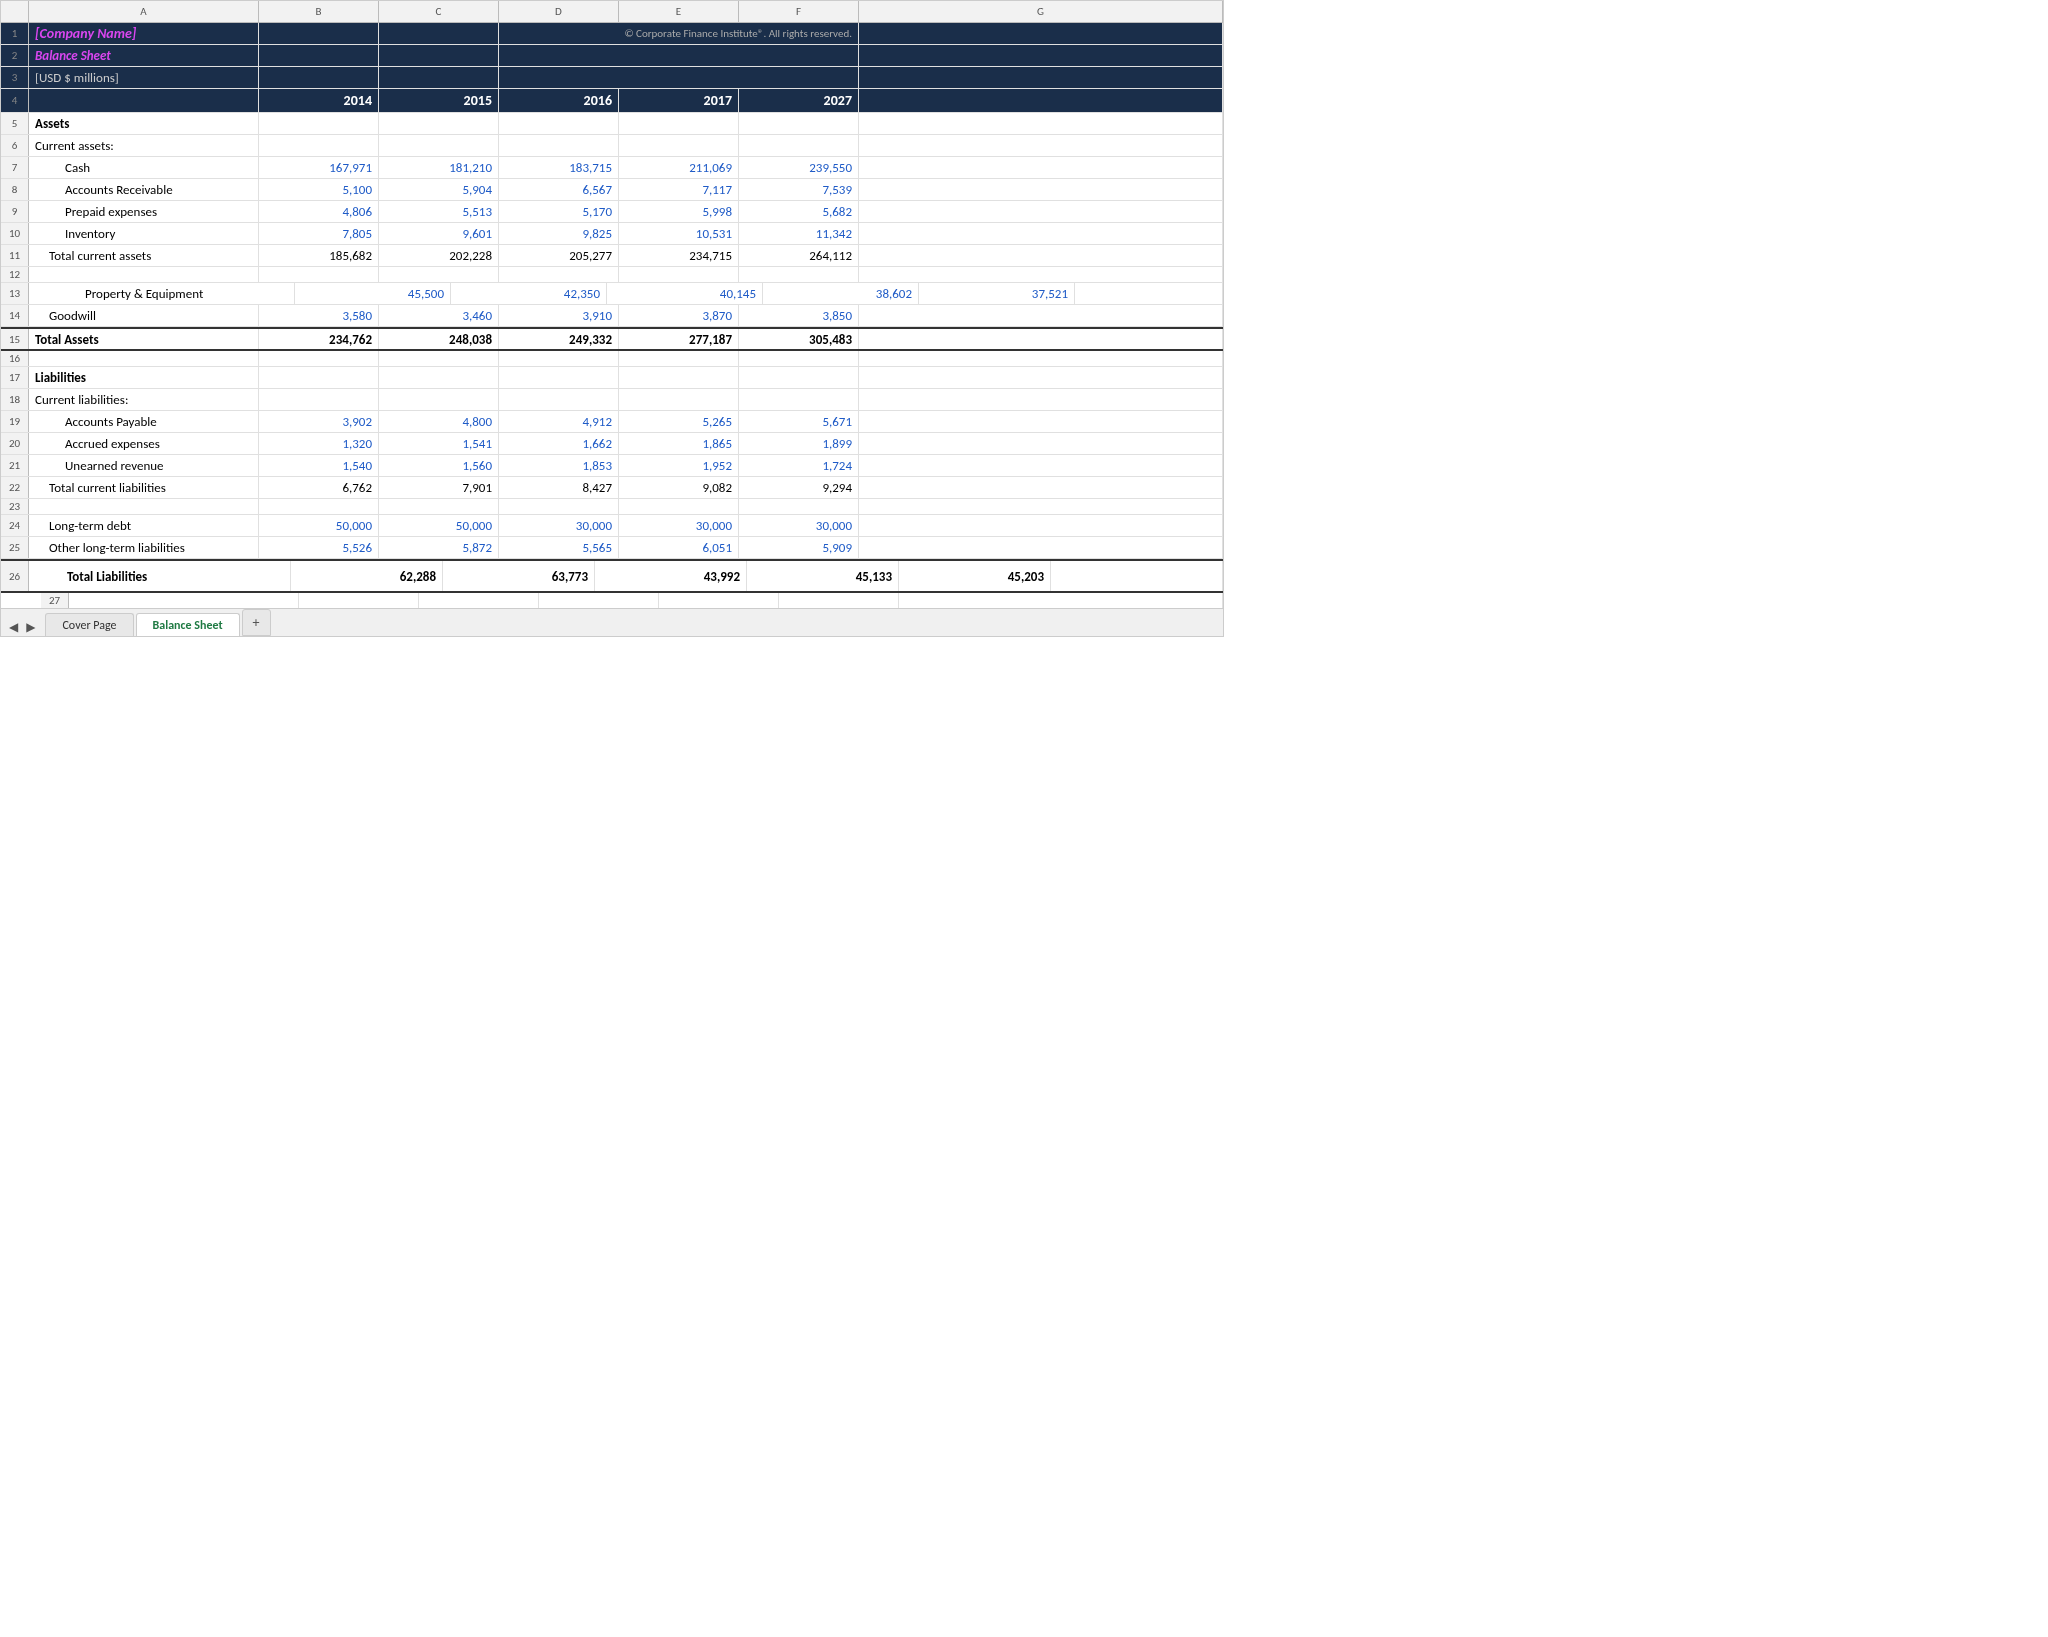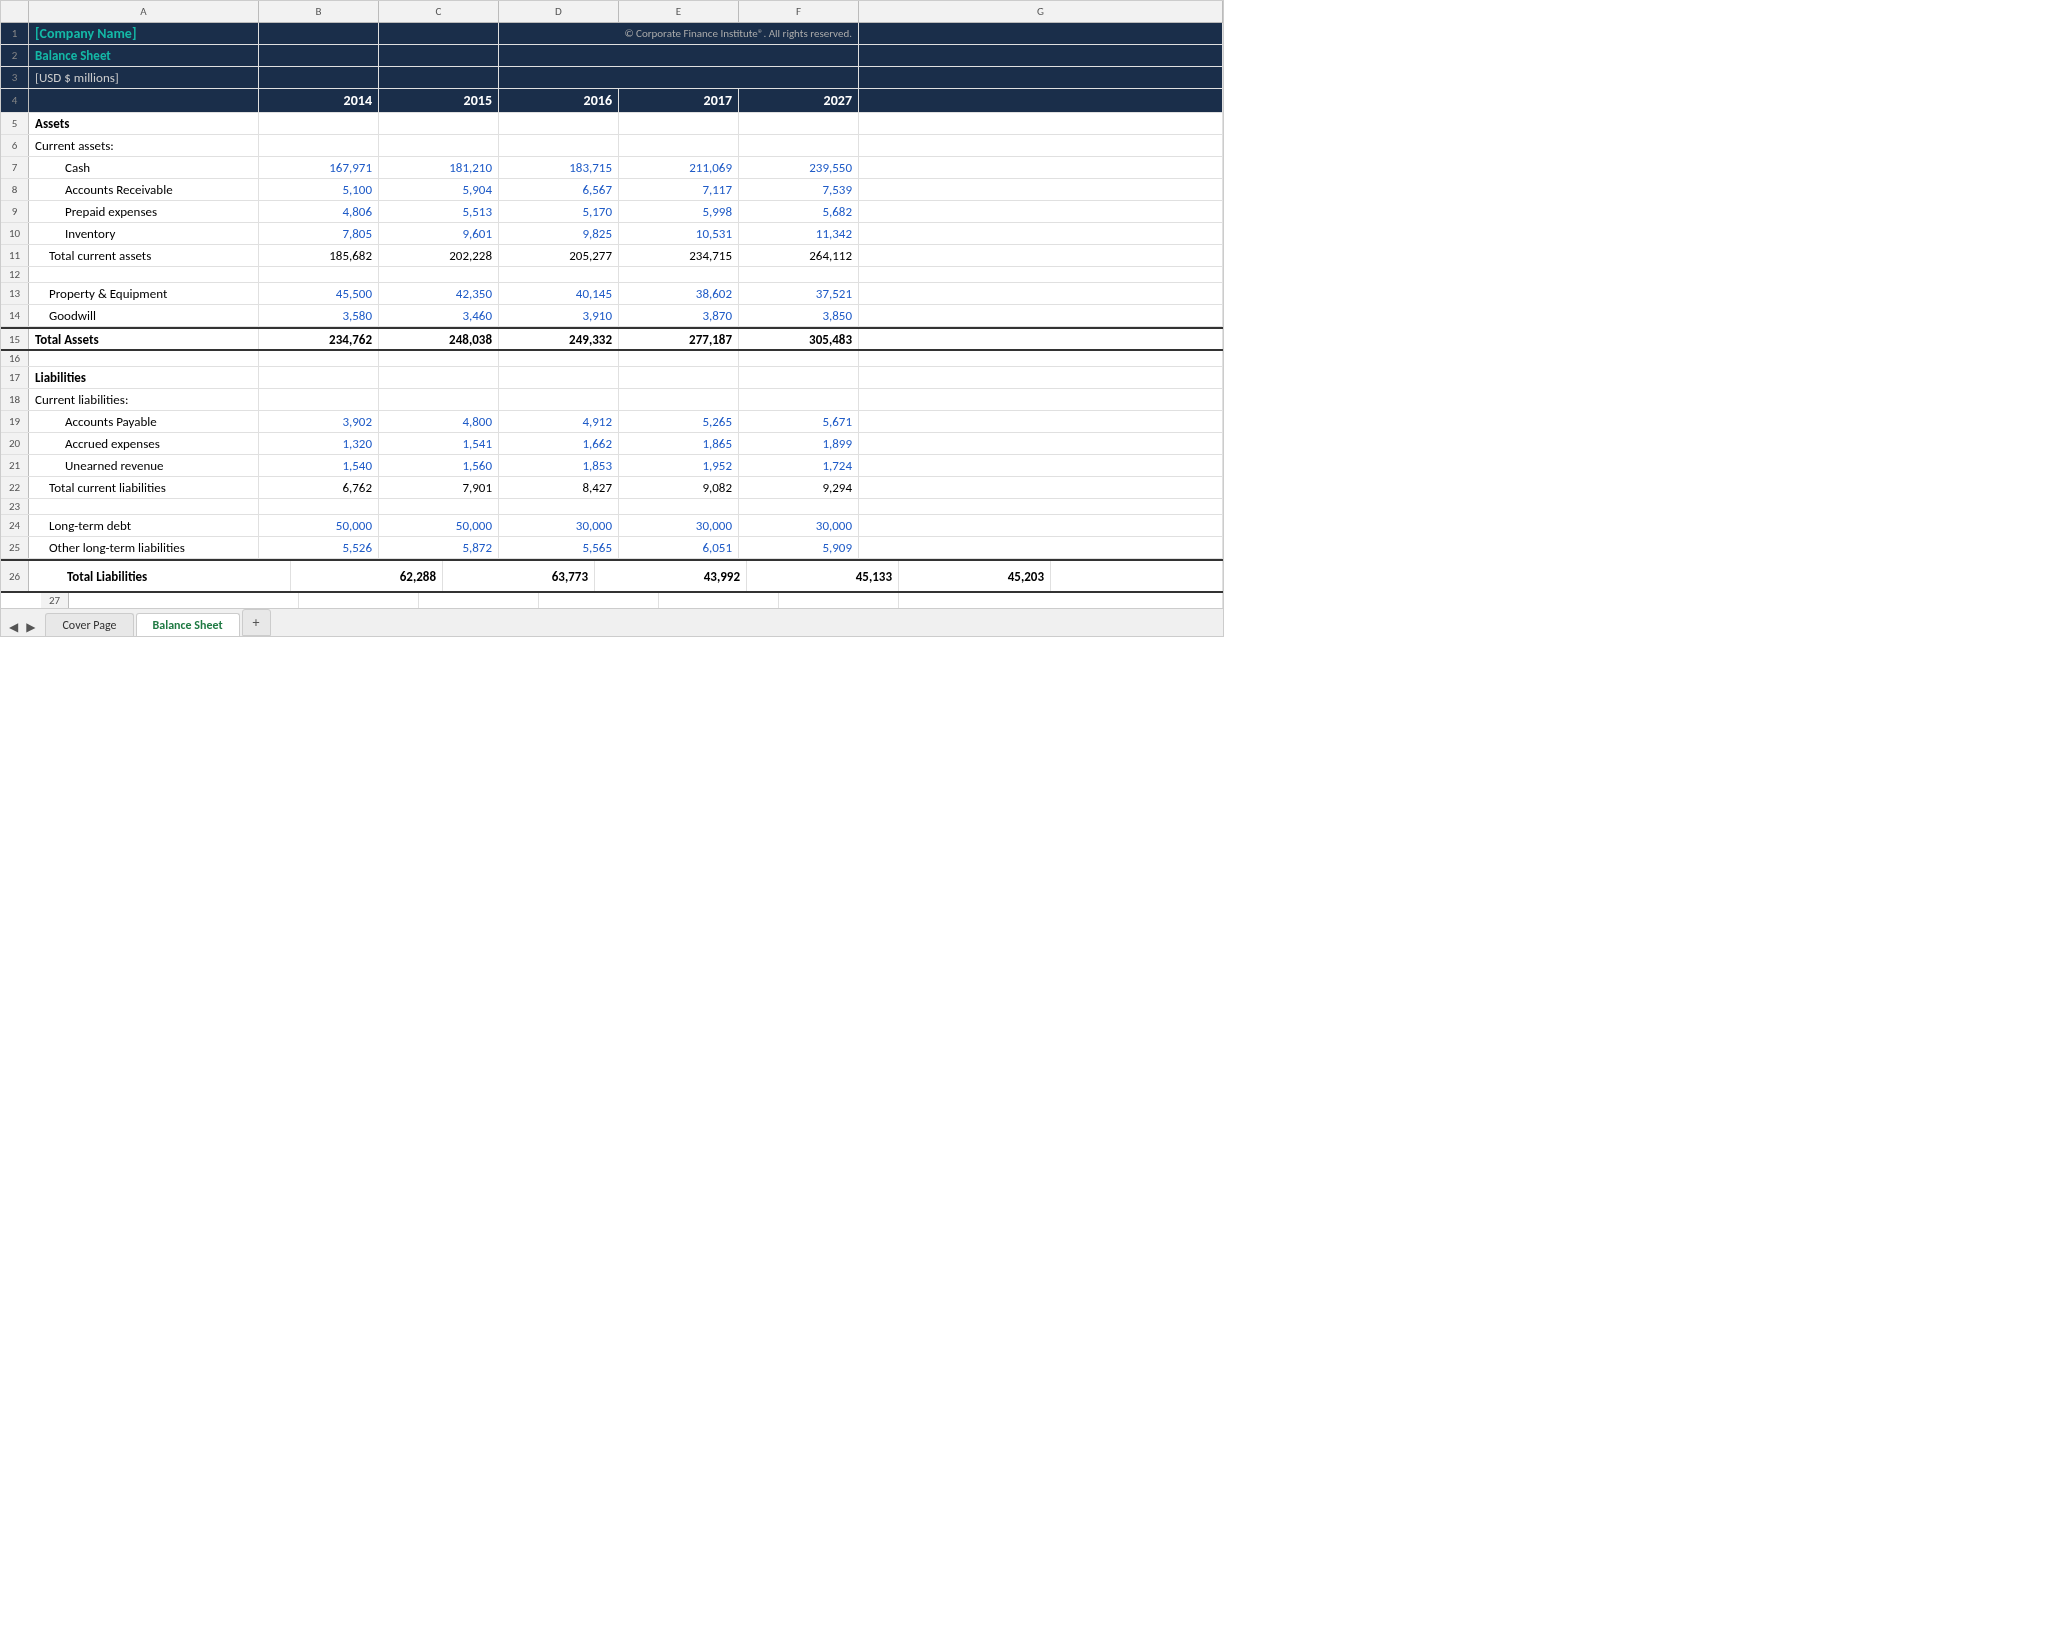--- a/index.html
+++ b/index.html
@@ -77,22 +77,23 @@
     .cell-g { flex: 1; }
 
     
     .row-num-cell { width: 28px; min-width: 28px; }
 
     
     .dark-bg {
       background: #1a2e4a;
     }
     .dark-text {
-      color: #14b8a6;
+      color: #d946ef;
       font-weight: bold;
+      font-style: italic;
     }
     .year-header {
       color: #ffffff;
       font-weight: bold;
       font-size: 14px;
     }
 
     
     .blue-val { color: #1f5bc7; }
 
@@ -311,21 +312,21 @@
       <div class="row-num-cell">12</div>
       <div class="grid-cell cell-a"></div>
       <div class="grid-cell cell-b"></div>
       <div class="grid-cell cell-c"></div>
       <div class="grid-cell cell-d"></div>
       <div class="grid-cell cell-e"></div>
       <div class="grid-cell cell-f"></div>
       <div class="grid-cell cell-g"></div>
     </div>
 
-    <div class="grid-row" style="height:22px;">
+    <div class="grid-row" style="height:22px;gap:36px;">
       <div class="row-num-cell">13</div>
       <div class="grid-cell cell-a indent1">Property &amp; Equipment</div>
       <div class="grid-cell cell-b blue-val">45,500</div>
       <div class="grid-cell cell-c blue-val">42,350</div>
       <div class="grid-cell cell-d blue-val">40,145</div>
       <div class="grid-cell cell-e blue-val">38,602</div>
       <div class="grid-cell cell-f blue-val">37,521</div>
       <div class="grid-cell cell-g"></div>
     </div>
 

